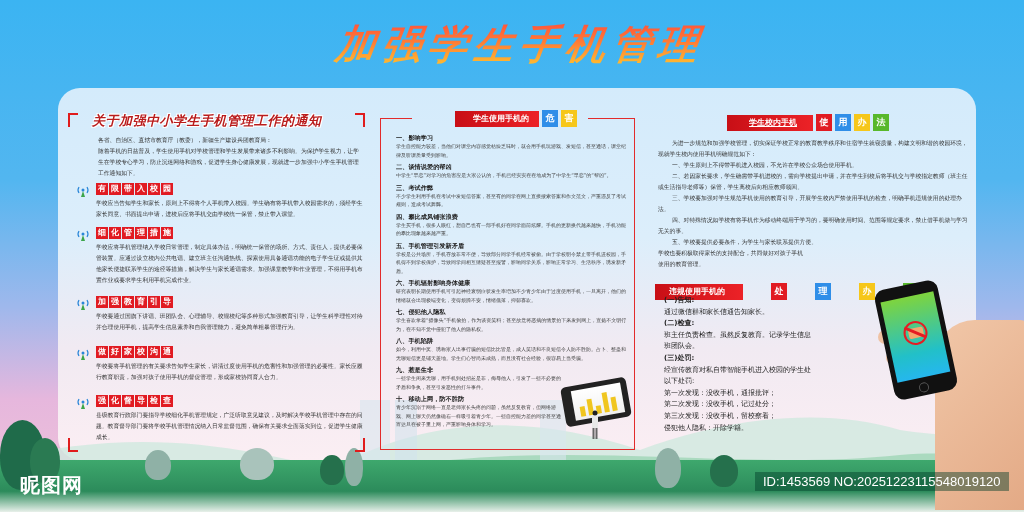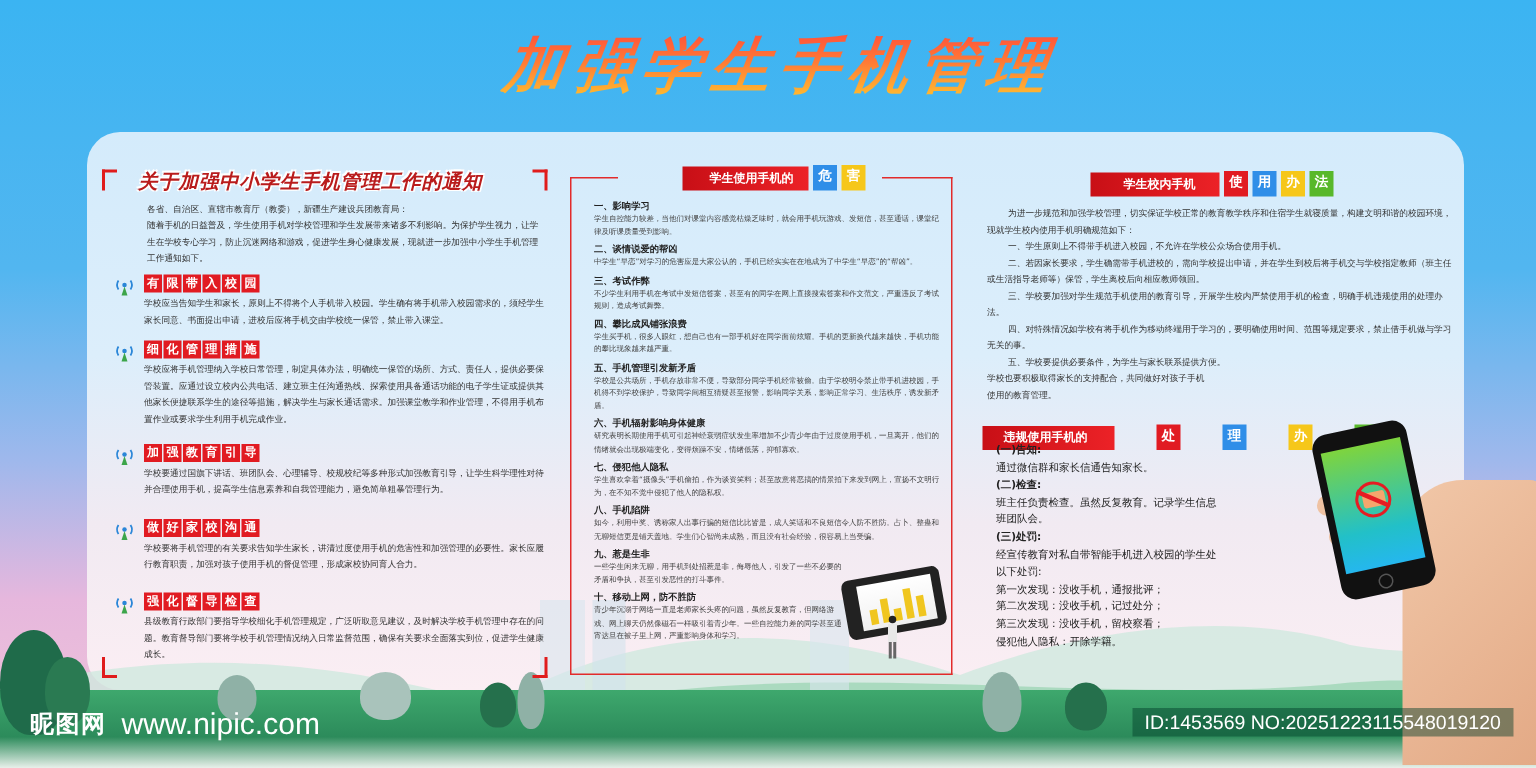--- a/index.html
+++ b/index.html
@@ -53,21 +53,21 @@
 .hand{position:absolute;left:935px;top:320px;width:95px;height:190px;background:linear-gradient(135deg,#f1c7a8,#e3a985);border-radius:40px 10px 0 0;}
 .finger{position:absolute;background:#efc2a3;border-radius:8px;}
 .phone{position:absolute;left:884px;top:284px;width:64px;height:112px;background:#111;border-radius:10px;transform:rotate(-12deg);}
 .phone .screen{position:absolute;left:5px;top:12px;width:54px;height:82px;background:linear-gradient(180deg,#7ed43e,#22c0c8 70%,#25b7ee);}
 .phone .home{position:absolute;left:25px;top:99px;width:10px;height:10px;border:1px solid #555;border-radius:50%;}
 .noicon{position:absolute;left:16px;top:25px;width:24px;height:24px;border:2.5px solid #e51c23;border-radius:50%;}
 .noicon:after{content:"";position:absolute;left:-2px;top:8px;width:24px;height:3px;background:#e51c23;transform:rotate(35deg);}
 .noicon .card{position:absolute;left:3px;top:5px;width:15px;height:10px;background:#f5a66d;border-radius:2px;}
 
 .wm-left{position:absolute;left:20px;top:472px;display:flex;align-items:center;gap:10px;color:#fff;}
-.wm-left .logo{font-size:16px;font-weight:bold;font-family:Liberation Sans, sans-serif;letter-spacing:1px;}
+.wm-left .logo{font-size:20px;font-weight:bold;font-family:Liberation Sans, sans-serif;letter-spacing:1px;}
 .wm-left .url{font-size:20px;font-family:"Liberation Sans",sans-serif;}
 .wm-right{position:absolute;left:755px;top:472px;padding:2px 8px;background:rgba(0,60,40,0.45);color:#fff;font-size:13px;font-family:"Liberation Sans",sans-serif;}
 .tree{position:absolute;border-radius:50% 50% 45% 45%;}
 </style>
 </head>
 <body>
 
 <div class="main-title">加强学生手机管理</div>
 
 <div class="panel"></div>
@@ -258,21 +258,21 @@
   </div>
 </div>
 <svg class="person" viewBox="0 0 10 30">
     <circle cx="5" cy="3" r="2.5" fill="#222"></circle>
     <rect x="2" y="6" width="6" height="12" fill="#e8e8e8"></rect>
     <rect x="2.5" y="18" width="2" height="11" fill="#666"></rect>
     <rect x="5.5" y="18" width="2" height="11" fill="#666"></rect>
   </svg>
 
 <div class="banner" style="left:727px;top:114px;">
-  <span class="red" style="padding:0 16px 0 22px;">学生校内手机</span>
+  <span class="red" style="padding:0 16px 0 22px;text-decoration:underline;">学生校内手机</span>
   <span class="btile" style="background:#e11b22;">使</span>
   <span class="btile" style="background:#2f8ee8;">用</span>
   <span class="btile" style="background:#f6c71a;">办</span>
   <span class="btile" style="background:#58b82b;">法</span>
 </div>
 
 <div class="right-intro">
   <p class="ind">为进一步规范和加强学校管理，切实保证学校正常的教育教学秩序和住宿学生就寝质量，构建文明和谐的校园环境，现就学生校内使用手机明确规范如下：</p>
   <p class="ind">一、学生原则上不得带手机进入校园，不允许在学校公众场合使用手机。</p>
   <p class="ind">二、若因家长要求，学生确需带手机进校的，需向学校提出申请，并在学生到校后将手机交与学校指定教师（班主任或生活指导老师等）保管，学生离校后向相应教师领回。</p>
@@ -313,15 +313,14 @@
   <div class="screen">
     <div class="noicon">
         <div class="card"></div>
       </div>
   </div>
   <div class="home"></div>
 </div>
 
 <div class="wm-left">
   <span class="logo">昵图网</span>
-  <span class="url">www.nipic.com</span>
 </div>
 <div class="wm-right">ID:1453569 NO:20251223115548019120</div>
 
 </body></html>

